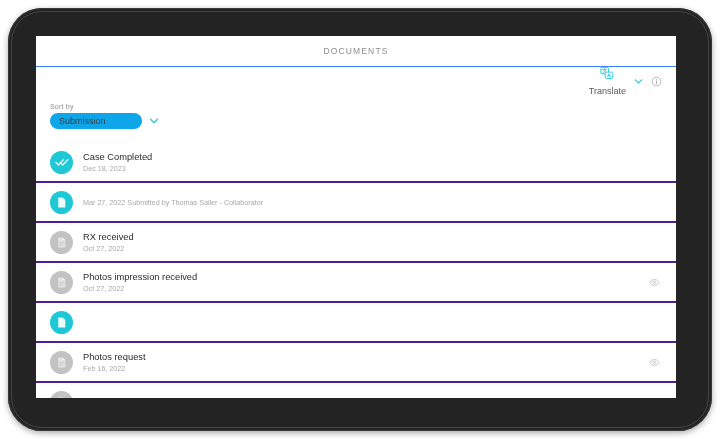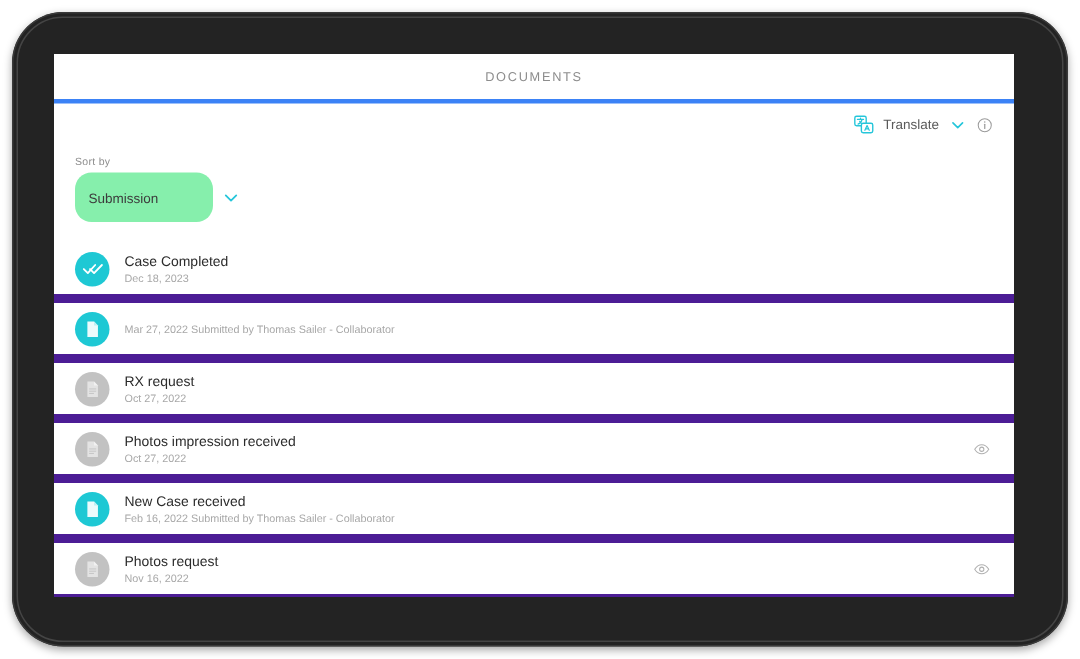--- a/index.html
+++ b/index.html
@@ -45,21 +45,21 @@
     width: 640px;
     height: 362px;
     background: #ffffff;
     overflow: hidden;
   }
 
   
   .tabbar {
     display: flex;
     height: 30px;
-    border-bottom: 3px solid #3b82f6;
+    border-bottom: 1px solid #3b82f6;
     position: relative;
   }
   .tab {
     flex: 1;
     display: flex;
     align-items: center;
     justify-content: center;
     font-size: 8.5px;
     letter-spacing: 1.15px;
     color: #8d8d8d;
@@ -87,20 +87,21 @@
     justify-content: flex-end;
     height: 28px;
     padding-right: 14px;
     gap: 7px;
   }
   .translate-btn {
     display: flex;
     align-items: center;
     gap: 6px;
     cursor: pointer;
+    flex-direction: column;
   }
   .translate-label {
     font-size: 9px;
     color: #5a5a5a;
   }
   .hdr-icon {
     display: flex;
     align-items: center;
     justify-content: center;
     cursor: pointer;
@@ -115,43 +116,43 @@
     color: #8e8e8e;
     margin-bottom: 3px;
     letter-spacing: .2px;
   }
   .sort-control {
     display: flex;
     align-items: center;
     gap: 6px;
   }
   .sort-pill {
-    background: #86efac;
+    background: #0ea5e9;
     border-radius: 11px;
-    height: 33px;
+    height: 16px;
     width: 92px;
     display: flex;
     align-items: center;
     padding-left: 9px;
     font-size: 9px;
     color: #3c3c3c;
     cursor: pointer;
     box-sizing: border-box;
   }
 
   
   .list {
     margin-top: 14px;
   }
   .row {
     display: flex;
     align-items: center;
     height: 40px;
     padding: 0 14px 0 14px;
-    border-bottom: 6px solid #4c1d95;
+    border-bottom: 2px solid #4c1d95;
     box-sizing: border-box;
     cursor: pointer;
   }
   .row-icon {
     width: 23px;
     height: 23px;
     border-radius: 50%;
     flex: 0 0 auto;
     display: flex;
     align-items: center;
@@ -265,21 +266,21 @@
         </div>
         <div class="row">
           <div class="row-icon gray">
             <svg width="13" height="13" viewBox="0 0 24 24" fill="none">
               <path d="M6 2.6h8.2L19 7.4v14H6z" fill="#e3e3e3"></path>
               <path d="M14.2 2.6V7.4H19" fill="#f2f2f2"></path>
               <path d="M8.6 11.6h7.8M8.6 14.4h7.8M8.6 17.2h5" stroke="#c2c2c2" stroke-width="1.1" stroke-linecap="round"></path>
             </svg>
           </div>
           <div class="row-text">
-            <div class="row-title">RX request</div>
+            <div class="row-title">RX received</div>
             <div class="row-sub">Oct 27, 2022</div>
           </div>
           <div class="row-action empty"></div>
         </div>
         <div class="row">
           <div class="row-icon gray">
             <svg width="13" height="13" viewBox="0 0 24 24" fill="none">
               <path d="M6 2.6h8.2L19 7.4v14H6z" fill="#e3e3e3"></path>
               <path d="M14.2 2.6V7.4H19" fill="#f2f2f2"></path>
               <path d="M8.6 11.6h7.8M8.6 14.4h7.8M8.6 17.2h5" stroke="#c2c2c2" stroke-width="1.1" stroke-linecap="round"></path>
@@ -296,37 +297,33 @@
             </svg>
           </div>
         </div>
         <div class="row">
           <div class="row-icon teal">
             <svg width="13" height="13" viewBox="0 0 24 24" fill="none">
               <path d="M6 2.6h8.2L19 7.4v14H6z" fill="#ffffff" fill-opacity="0.92"></path>
               <path d="M14.2 2.6V7.4H19" fill="#bdf0f4"></path>
             </svg>
           </div>
-          <div class="row-text">
-            <div class="row-title">New Case received</div>
-            <div class="row-sub">Feb 16, 2022 Submitted by Thomas Sailer - Collaborator</div>
-          </div>
           <div class="row-action empty"></div>
         </div>
         <div class="row">
           <div class="row-icon gray">
             <svg width="13" height="13" viewBox="0 0 24 24" fill="none">
               <path d="M6 2.6h8.2L19 7.4v14H6z" fill="#e3e3e3"></path>
               <path d="M14.2 2.6V7.4H19" fill="#f2f2f2"></path>
               <path d="M8.6 11.6h7.8M8.6 14.4h7.8M8.6 17.2h5" stroke="#c2c2c2" stroke-width="1.1" stroke-linecap="round"></path>
             </svg>
           </div>
           <div class="row-text">
             <div class="row-title">Photos request</div>
-            <div class="row-sub">Nov 16, 2022</div>
+            <div class="row-sub">Feb 16, 2022</div>
           </div>
           <div class="row-action">
             <svg width="11" height="11" viewBox="0 0 24 24" fill="none">
               <path d="M1.8 12S5.8 5.4 12 5.4 22.2 12 22.2 12 18.2 18.6 12 18.6 1.8 12 1.8 12z" stroke="#b0b0b0" stroke-width="1.5"></path>
               <circle cx="12" cy="12" r="3.1" stroke="#b0b0b0" stroke-width="1.5"></circle>
             </svg>
           </div>
         </div>
         <div class="row">
           <div class="row-icon gray">

